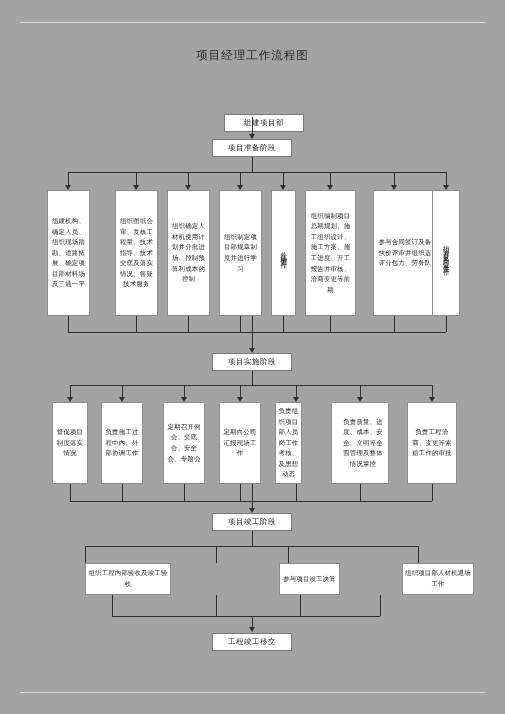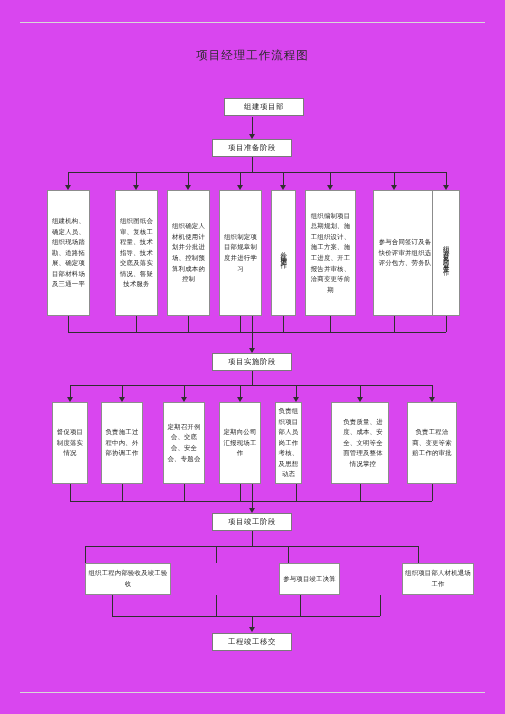--- a/index.html
+++ b/index.html
@@ -6,21 +6,21 @@
   body{
     width:505px;height:714px;
     background:#ffffff;
     font-family:"DejaVu Sans","Liberation Sans",sans-serif;
     color:#1a1a1a;
     overflow:hidden;
     position:relative;
   }
   #page{
     position:absolute;left:0;top:0;width:505px;height:714px;
-    background:#d946ef;
+    background:#a3a3a3;
   }
   
   .page-rule{
     position:absolute;left:20px;width:465px;height:1px;background:#d8d8d8;
   }
   .page-rule.top{top:22px;}
   .page-rule.bottom{top:692px;}
 
   #title{
     position:absolute;left:0;top:48px;width:505px;
@@ -79,21 +79,21 @@
 </head>
 <body>
 
 <div id="page">
 
   <div class="page-rule top"></div>
   <div class="page-rule bottom"></div>
 
   <div id="title">项目经理工作流程图</div>
 
-  <div class="node stage" style="left:224px;top:98px;width:80px;height:18px;">
+  <div class="node stage" style="left:224px;top:114px;width:80px;height:18px;">
     <span class="txt">组建项目部</span>
   </div>
 
   <div class="ln v" style="left:252px;top:117px;height:20px;"></div>
   <div class="arrow" style="left:249px;top:134px;"></div>
 
   <div class="node stage" style="left:212px;top:139px;width:80px;height:18px;">
     <span class="txt">项目准备阶段</span>
   </div>
 

